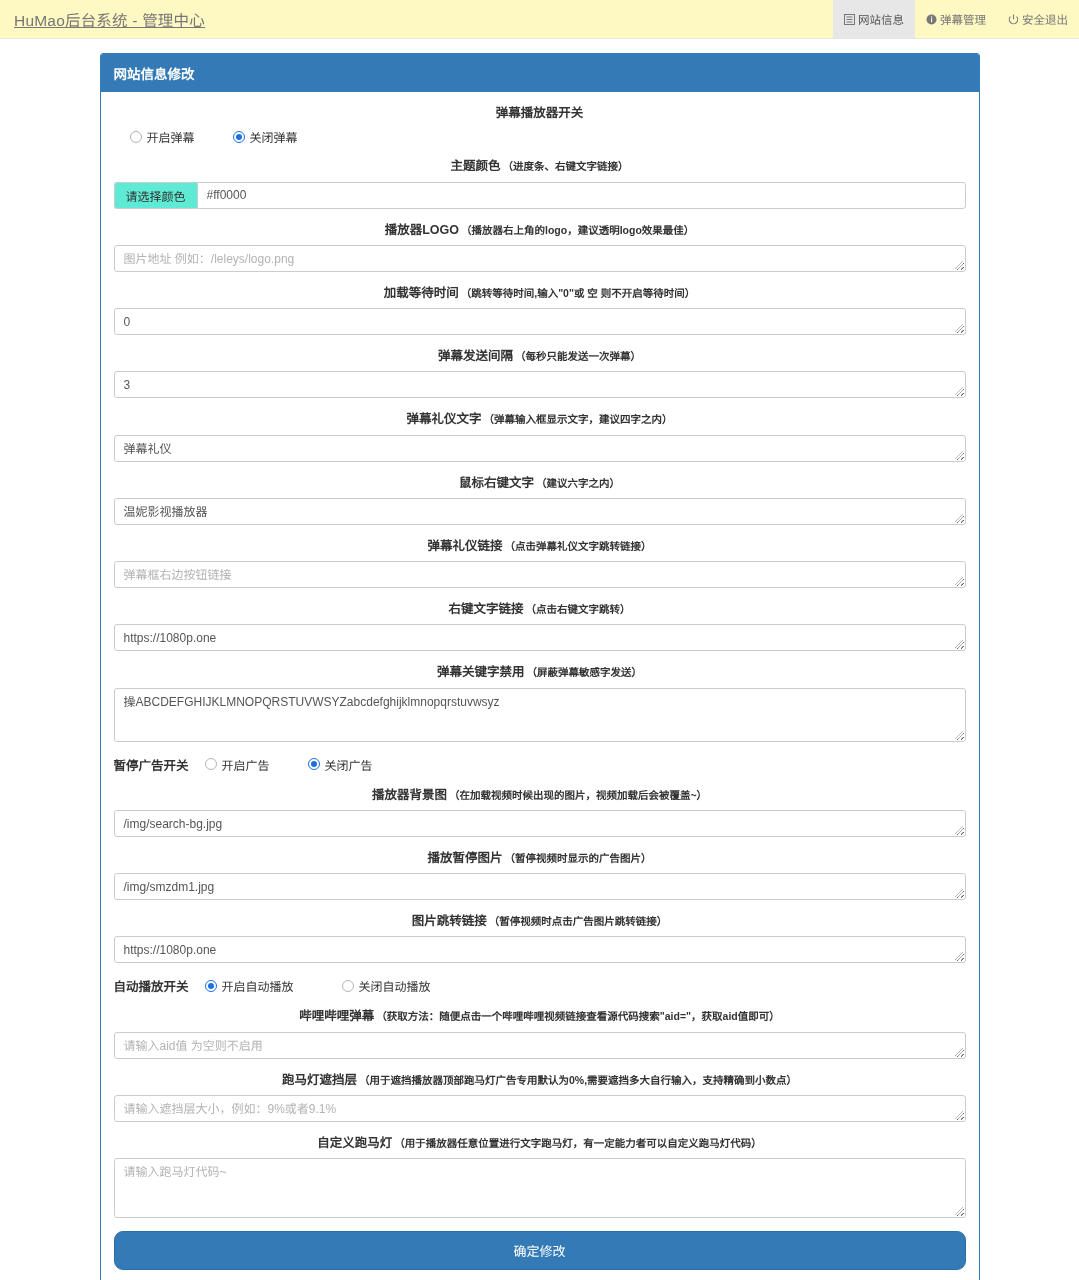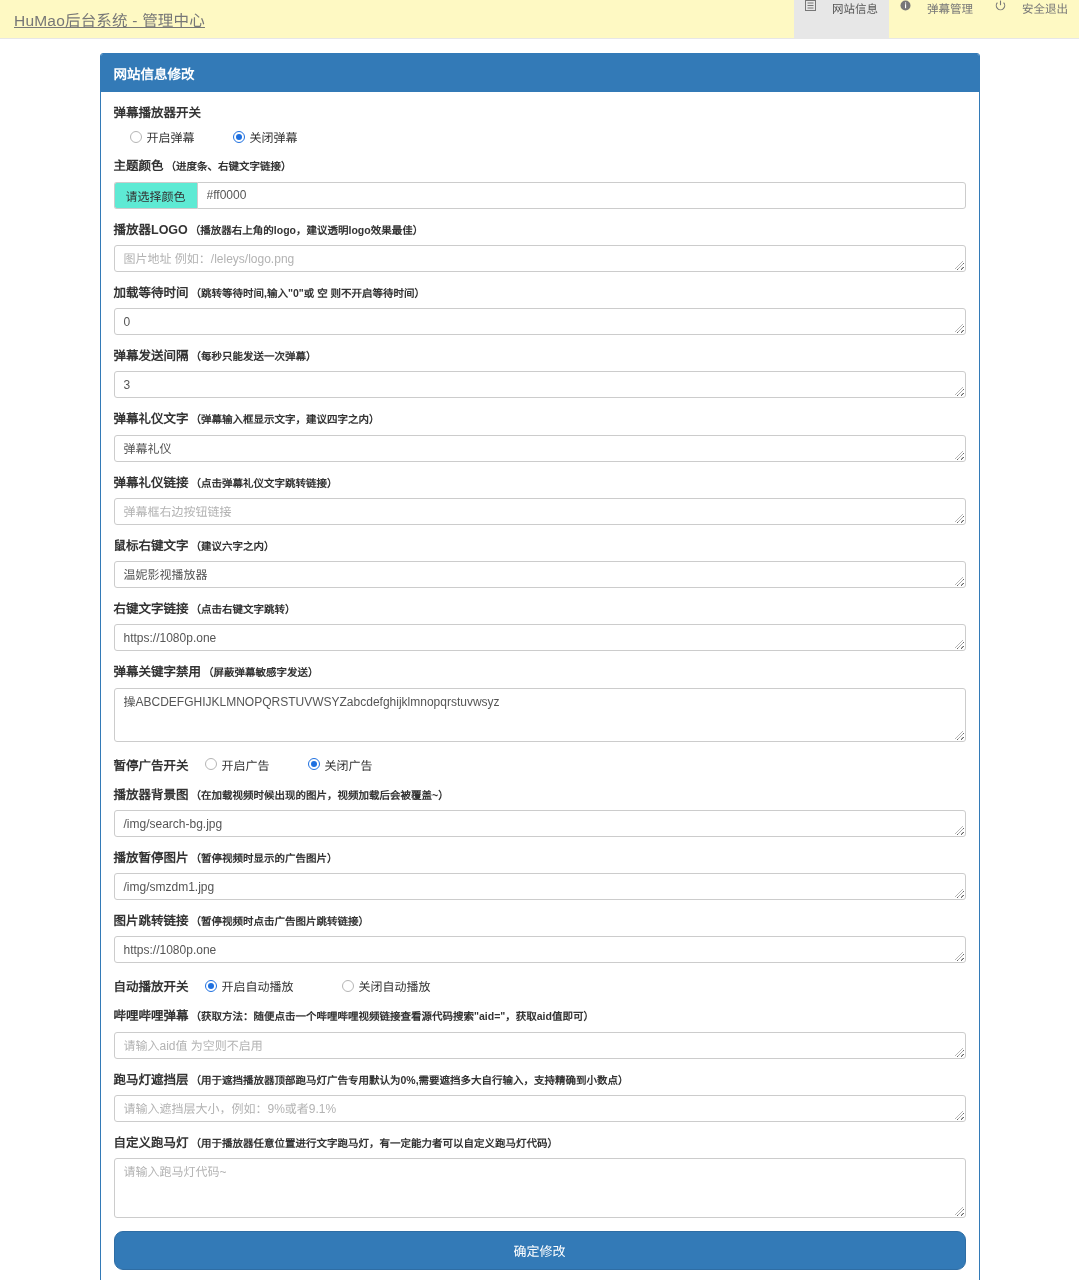--- a/index.html
+++ b/index.html
@@ -27,21 +27,21 @@
   .navbar-brand {
     display: flex; align-items: center;
     padding-left: 14px;
     font-size: 15.5px;
     color: #777777;
     letter-spacing: .2px;
     white-space: nowrap;
   }
   .navbar-nav { display: flex; align-items: stretch; }
   .nav-item {
-    display: flex; gap: 16px;
+    display: flex; align-items: center; gap: 3px;
     padding: 0 11px;
     font-size: 11.5px;
     color: #777777;
     white-space: nowrap;
     cursor: pointer;
     text-decoration: none;
   }
   .nav-item.active { background: #e7e7e7; color: #555555; }
   .nav-ico { display: inline-block; width: 11px; height: 11px; line-height: 11px; text-align: center; font-size: 10px; }
   .nav-ico svg { display: block; }
@@ -73,20 +73,21 @@
 
   
   .form-group { margin-bottom: 13px; }
   .ctl-label {
     display: block;
     font-size: 12.5px;
     font-weight: bold;
     color: #333333;
     margin-bottom: 7px;
     line-height: 1.3;
+    text-align: center;
   }
   .ctl-label .hint {
     font-weight: bold;
     font-size: 10.5px;
     color: #333333;
     margin-left: 2px;
   }
 
   .form-control {
     display: block;
@@ -310,36 +311,36 @@
         <div class="ta-wrap">
           <textarea class="form-control" style="">弹幕礼仪</textarea>
           <svg class="resize-grip" viewBox="0 0 10 10">
             <path d="M9 1 L1 9 M9 4 L4 9 M9 7 L7 9" stroke="#b0b0b0" stroke-width="0.9" fill="none"></path>
           </svg>
         </div>
       </div>
 
       <div class="form-group">
         <label class="ctl-label">
+          <span>鼠标右键文字</span><span class="hint">（建议六字之内）</span>
+        </label>
+        <div class="ta-wrap">
+          <textarea class="form-control" style="">温妮影视播放器</textarea>
+          <svg class="resize-grip" viewBox="0 0 10 10">
+            <path d="M9 1 L1 9 M9 4 L4 9 M9 7 L7 9" stroke="#b0b0b0" stroke-width="0.9" fill="none"></path>
+          </svg>
+        </div>
+      </div>
+
+      <div class="form-group">
+        <label class="ctl-label">
           <span>弹幕礼仪链接</span><span class="hint">（点击弹幕礼仪文字跳转链接）</span>
         </label>
         <div class="ta-wrap">
           <textarea class="form-control" placeholder="弹幕框右边按钮链接" style=""></textarea>
-          <svg class="resize-grip" viewBox="0 0 10 10">
-            <path d="M9 1 L1 9 M9 4 L4 9 M9 7 L7 9" stroke="#b0b0b0" stroke-width="0.9" fill="none"></path>
-          </svg>
-        </div>
-      </div>
-
-      <div class="form-group">
-        <label class="ctl-label">
-          <span>鼠标右键文字</span><span class="hint">（建议六字之内）</span>
-        </label>
-        <div class="ta-wrap">
-          <textarea class="form-control" style="">温妮影视播放器</textarea>
           <svg class="resize-grip" viewBox="0 0 10 10">
             <path d="M9 1 L1 9 M9 4 L4 9 M9 7 L7 9" stroke="#b0b0b0" stroke-width="0.9" fill="none"></path>
           </svg>
         </div>
       </div>
 
       <div class="form-group">
         <label class="ctl-label">
           <span>右键文字链接</span><span class="hint">（点击右键文字跳转）</span>
         </label>

